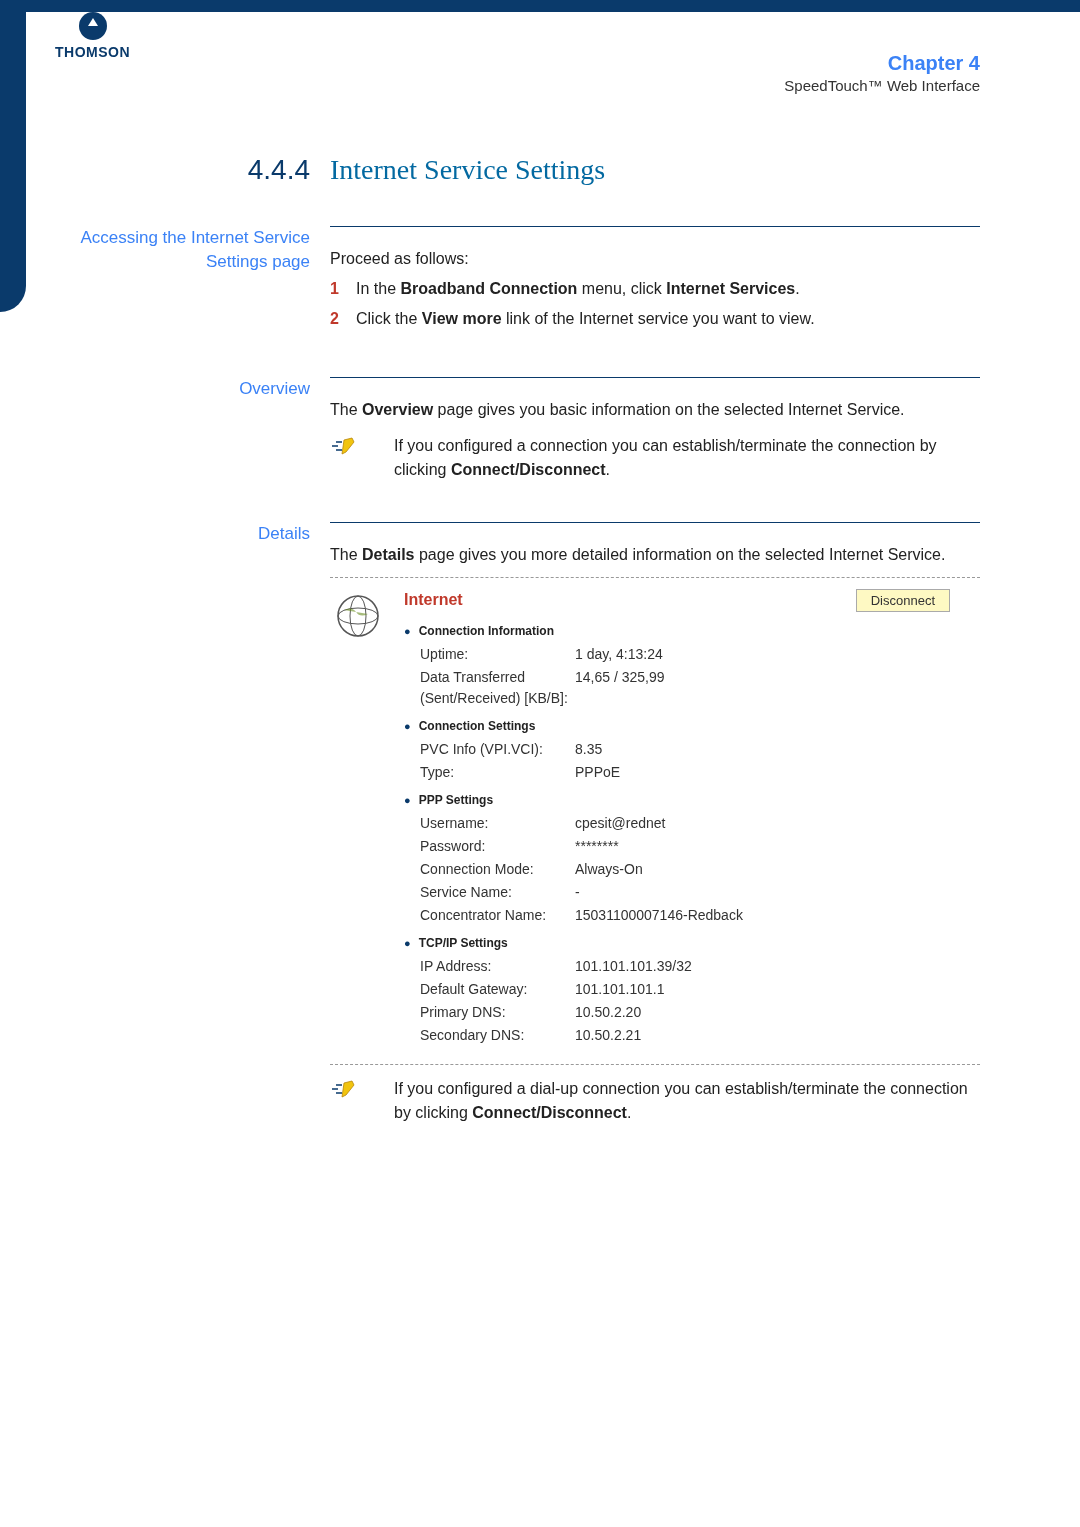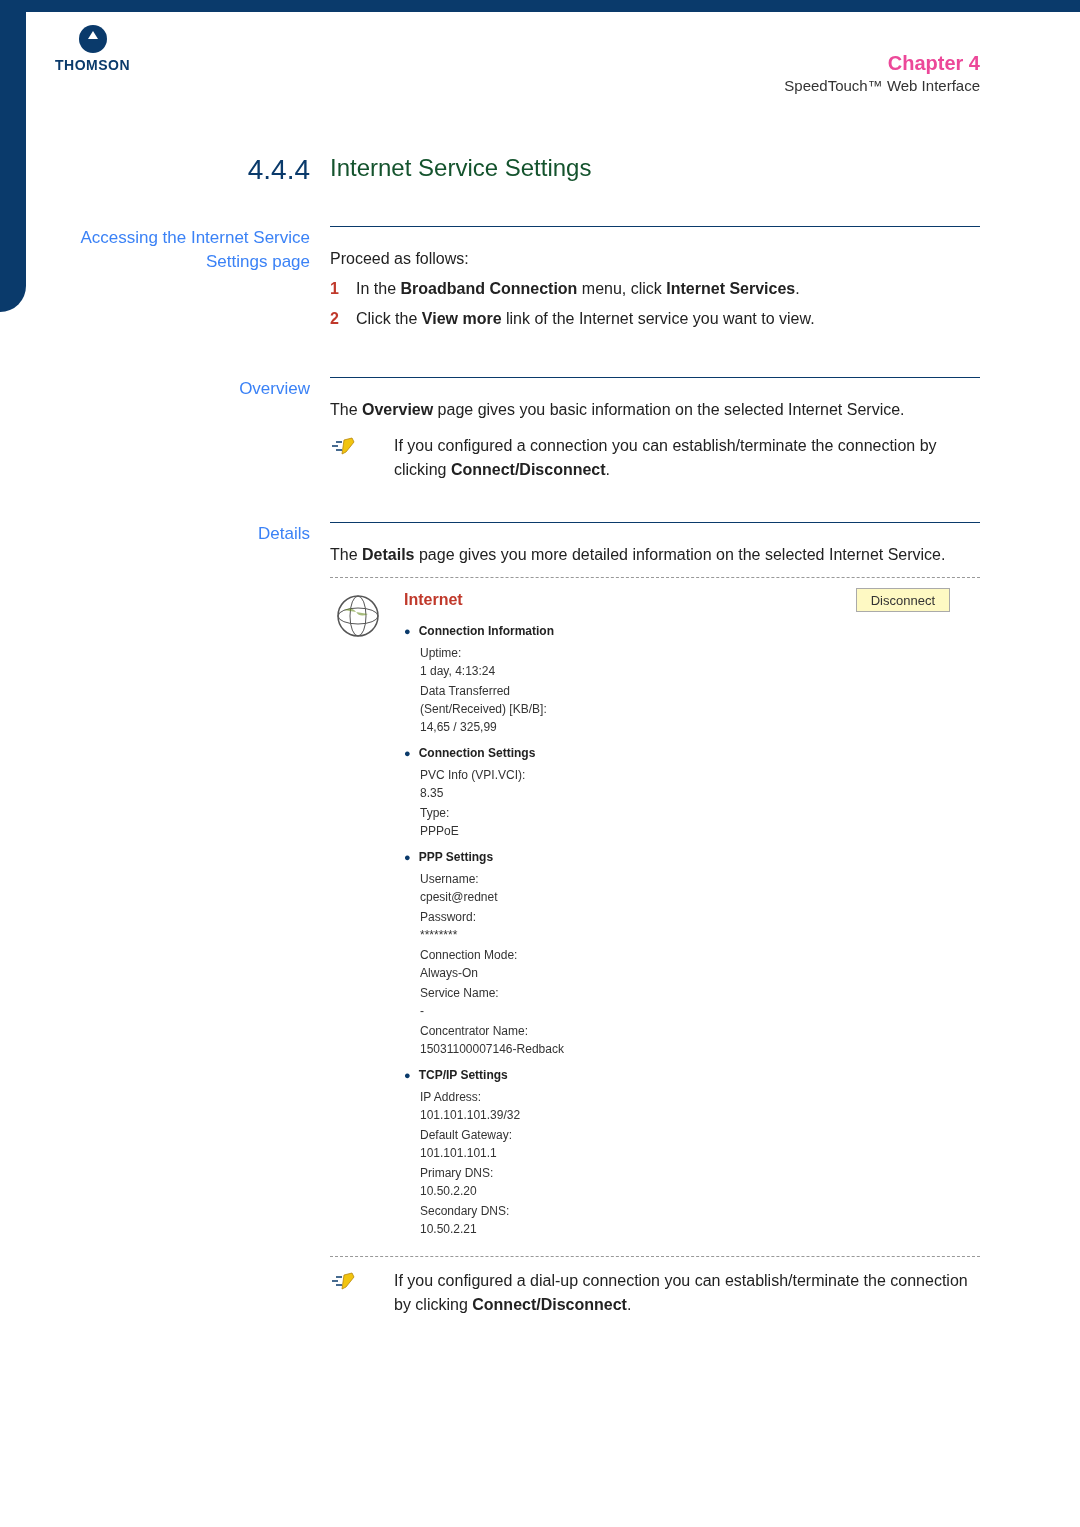--- a/index.html
+++ b/index.html
@@ -8,21 +8,21 @@
     font-family: Arial, Helvetica, sans-serif;
     background: #fff;
     width: 1080px;
   }
   .top-bar {
     background: #0a3a6b;
     height: 12px;
   }
   .logo-area {
     position: absolute;
-    top: 25px;
+    top: 12px;
     left: 55px;
   }
   .thomson-logo {
     display: flex;
     flex-direction: column;
     align-items: center;
     color: #0a3a6b;
     font-weight: bold;
   }
   .thomson-logo .icon-part {
@@ -46,21 +46,21 @@
   }
   .thomson-logo .text-part {
     font-size: 14px;
     letter-spacing: 0.5px;
   }
   .header-right {
     text-align: right;
     padding: 40px 100px 0 0;
   }
   .chapter-label {
-    color: #ec4899;
+    color: #3b82f6;
     font-weight: bold;
     font-size: 20px;
   }
   .subtitle {
     color: #333;
     font-size: 15px;
     margin-top: 2px;
   }
   .main-content {
     padding: 60px 100px 0 80px;
@@ -71,23 +71,24 @@
   }
   .section-num {
     width: 230px;
     text-align: right;
     color: #0a3a6b;
     font-size: 28px;
     font-weight: normal;
     padding-right: 20px;
   }
   .section-title {
-    color: #14532d;
-    font-size: 24px;
+    color: #0369a1;
+    font-size: 28px;
     font-weight: normal;
+    font-family: Liberation Serif, serif;
   }
   .content-block {
     display: flex;
     align-items: flex-start;
     margin-top: 40px;
   }
   .left-label {
     width: 230px;
     text-align: right;
     color: #3b82f6;
@@ -147,20 +148,21 @@
   .globe-icon svg {
     width: 48px;
     height: 48px;
   }
   .panel-content {
     flex: 1;
   }
   .panel-header {
     display: flex;
     justify-content: space-between;
+    align-items: center;
     margin-bottom: 10px;
   }
   .panel-title {
     color: #c0392b;
     font-weight: bold;
     font-size: 16px;
   }
   .disconnect-btn {
     background: #fef9c3;
     border: 1px solid #aaa;
@@ -180,25 +182,24 @@
     display: flex;
     align-items: center;
   }
   .bullet {
     color: #0a3a6b;
     margin-right: 8px;
     font-size: 11px;
   }
   .panel-row {
     display: flex;
-    font-size: 12px;
+    font-size: 14px;
     color: #333;
     margin-left: 16px;
     margin-bottom: 2px;
-    flex-direction: column;
   }
   .panel-key {
     width: 155px;
   }
   .panel-val {
     flex: 1;
   }
   .footer {
     position: relative;
     margin-top: 450px;

